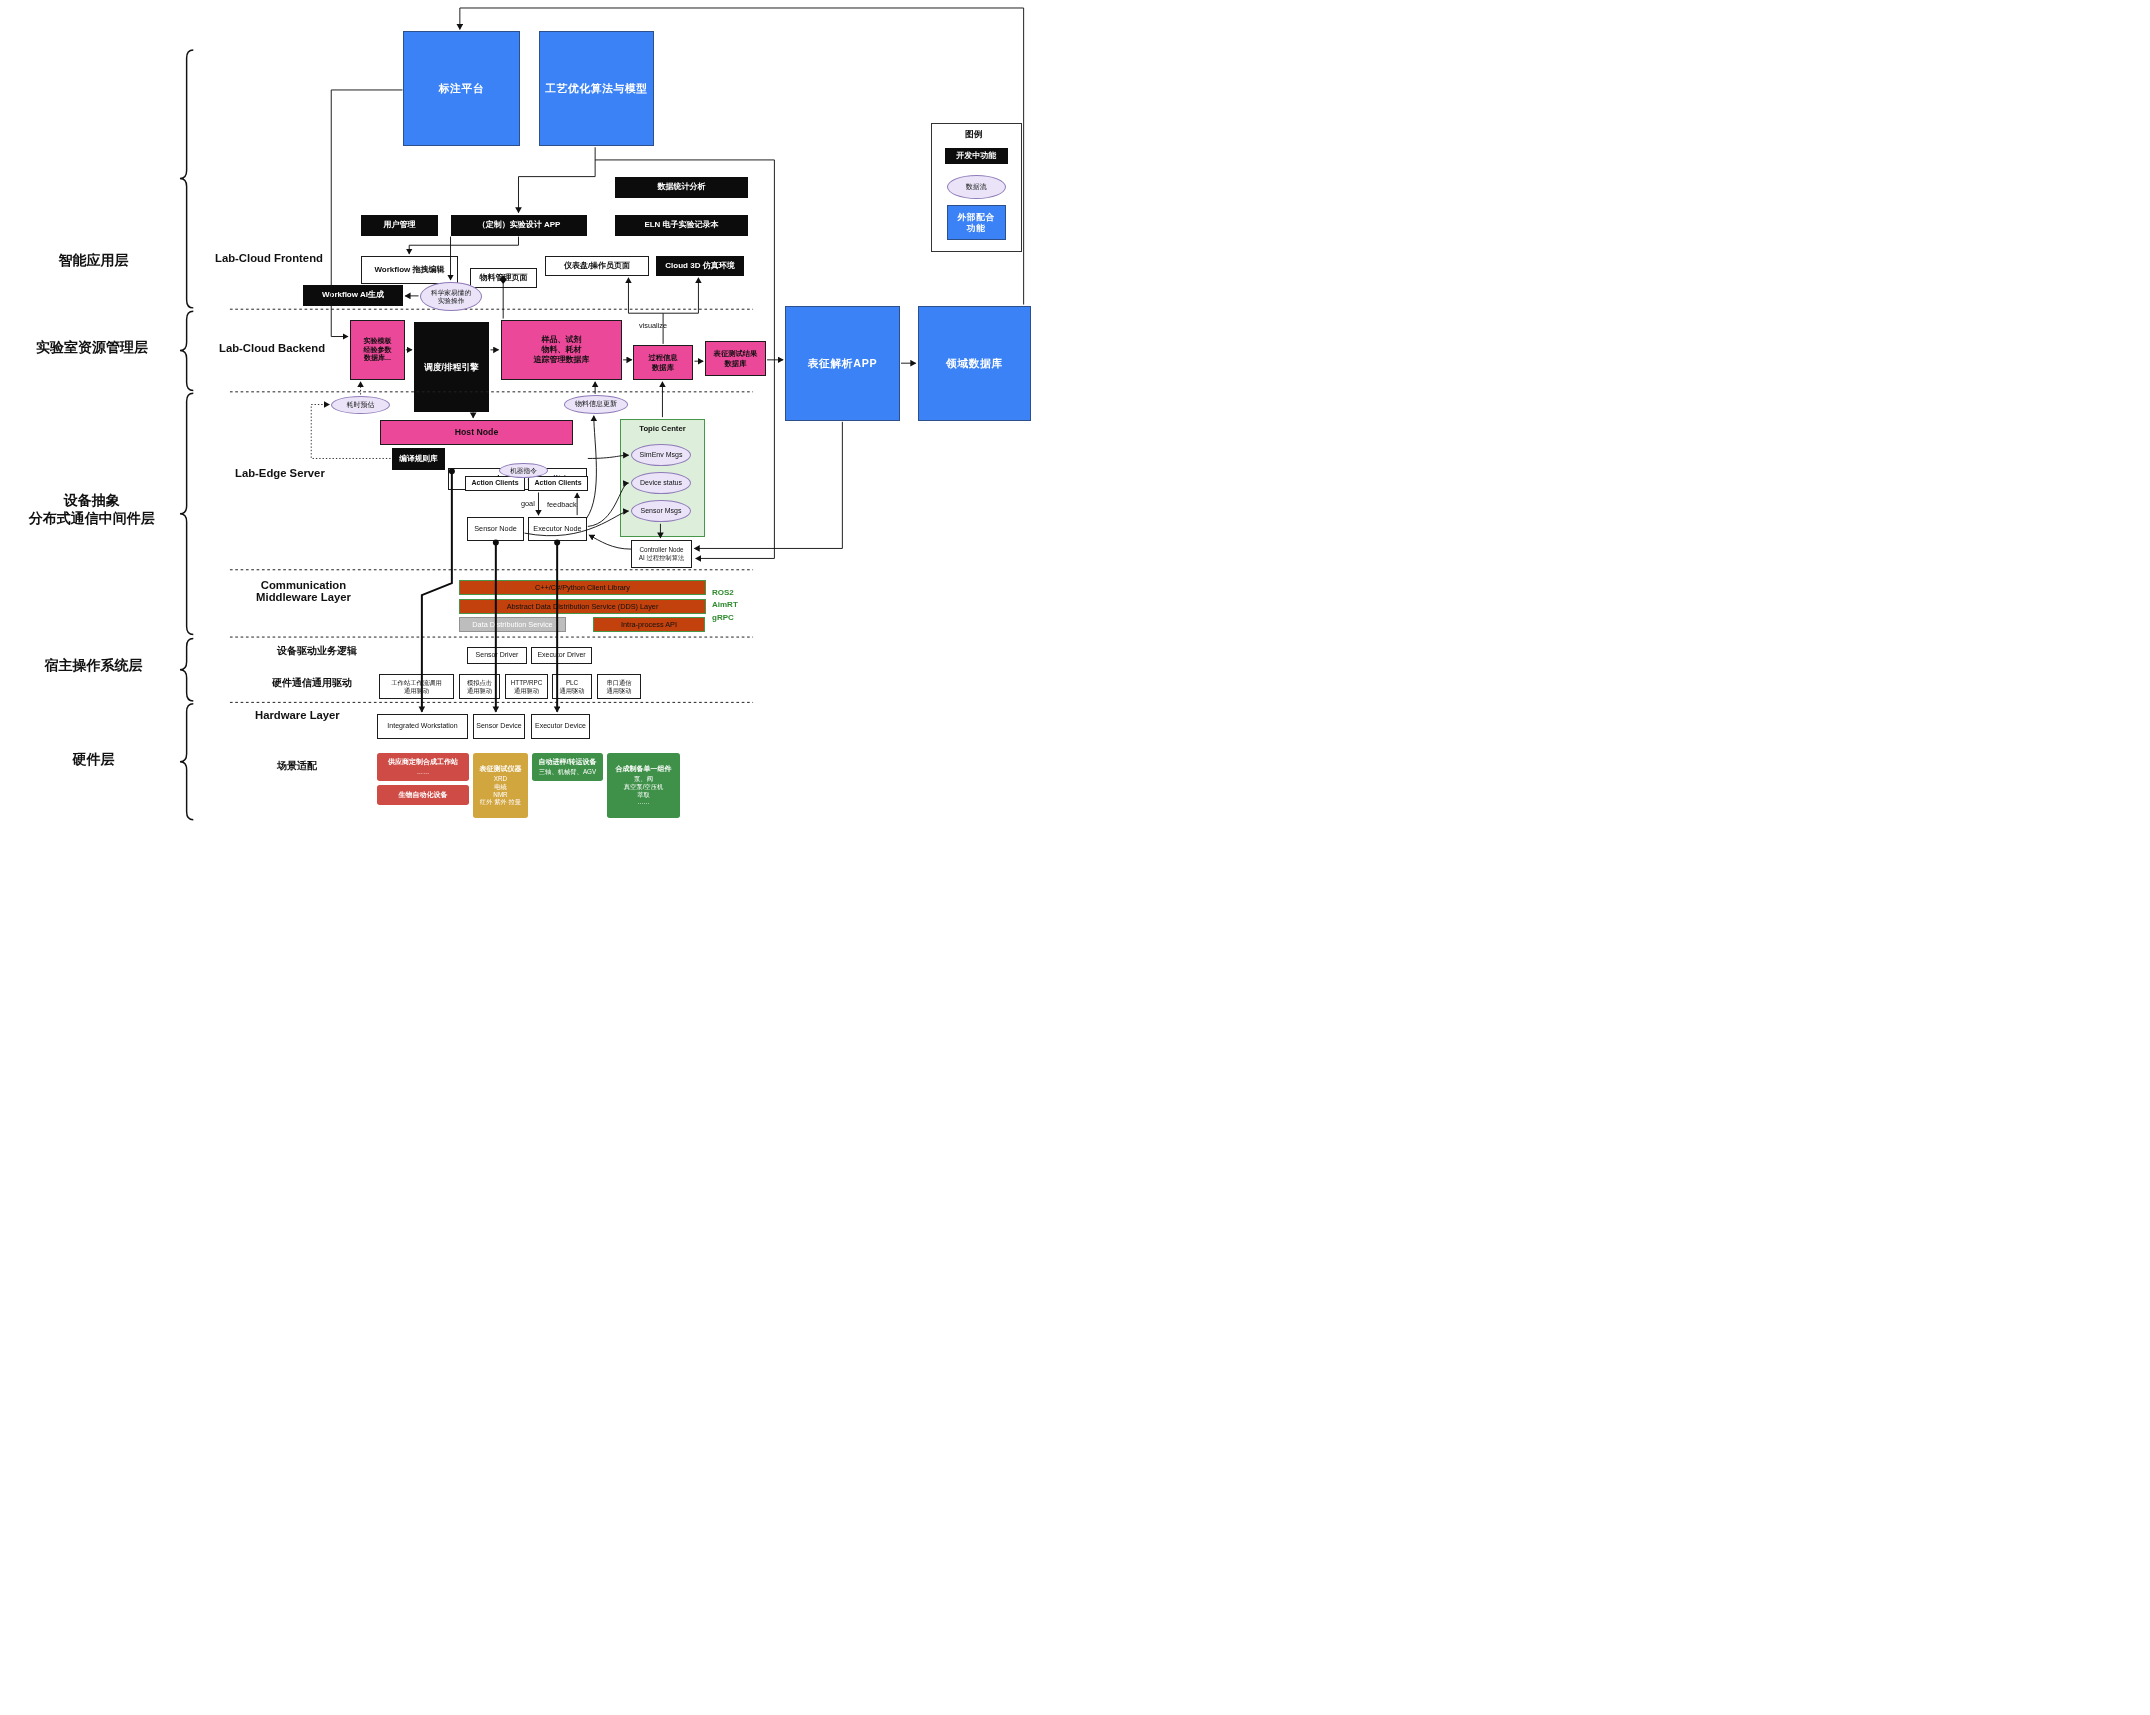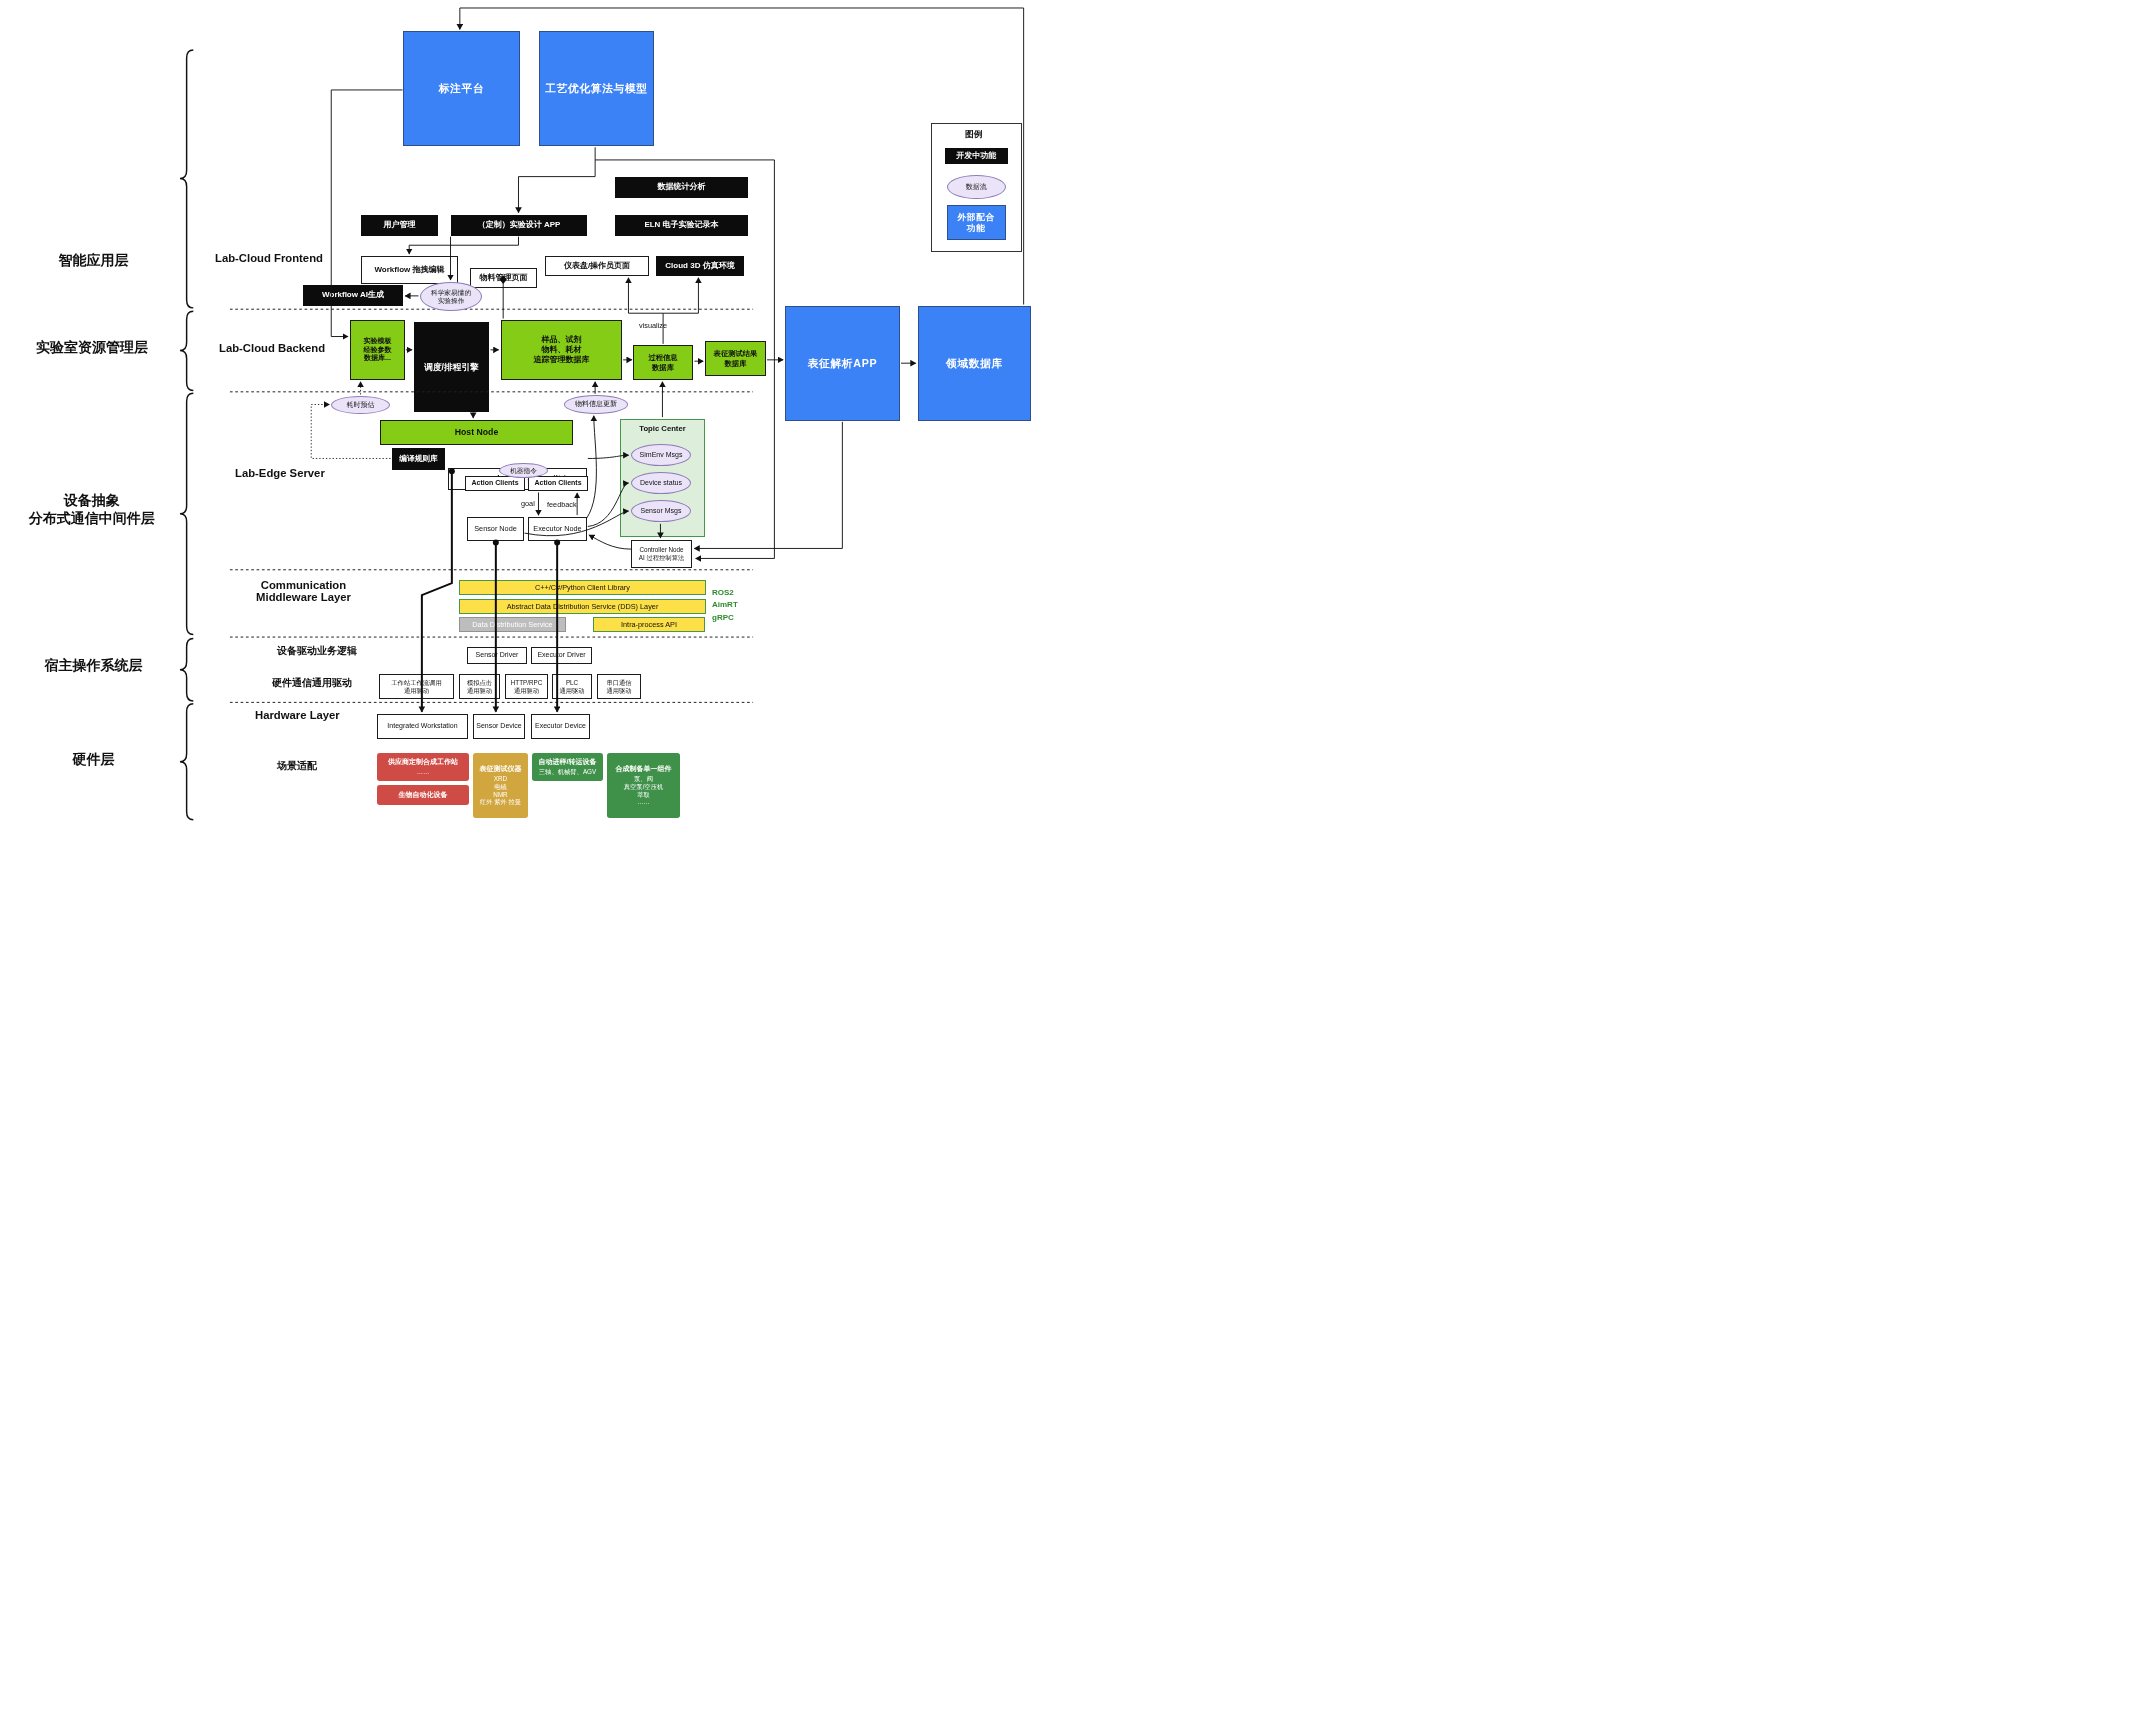--- a/index.html
+++ b/index.html
@@ -3,24 +3,24 @@
 <meta charset="utf-8">
 <style>
   html,body{margin:0;padding:0;background:#ffffff;}
   body{font-family:"Liberation Sans","DejaVu Sans",sans-serif;color:#111;}
   .canvas{position:relative;width:1033px;height:823px;background:#fff;overflow:hidden;}
   .box{position:absolute;box-sizing:border-box;display:flex;flex-direction:column;align-items:center;justify-content:center;
        text-align:center;border:1px solid #1c1c1c;background:#fff;font-size:8px;line-height:1.25;white-space:pre-line;z-index:3;}
   .bold{font-weight:bold;}
   .black{background:#0c0c0c;color:#fff;border-color:#0c0c0c;font-weight:bold;}
   .blue{background:#3b82f6;color:#fff;border:1.3px solid #2d4f8a;font-weight:bold;font-size:10.7px;letter-spacing:0.7px;}
-  .lav{background:#84cc16;}
+  .lav{background:#ec4899;}
   .ell{position:absolute;box-sizing:border-box;display:flex;align-items:center;justify-content:center;text-align:center;
        border-radius:50%;background:#ebe4f8;border:0.9px solid #8f7bb8;font-size:7px;line-height:1.15;white-space:pre-line;z-index:6;}
-  .greenbox{background:#fde047;border:0.9px solid #47974a;font-size:7.3px;}
+  .greenbox{background:#c2410c;border:0.9px solid #47974a;font-size:7.3px;}
   .graybox{background:#bdbdbd;border:0.9px solid #929292;color:#fff;font-size:7.3px;}
   .label{position:absolute;font-weight:bold;color:#111;white-space:pre-line;z-index:4;}
   .layer-label{font-size:14px;text-align:center;}
   .section-label{font-size:11.3px;}
   .sub-label{font-size:10px;}
   .tiny-label{font-size:7.3px;font-weight:normal;}
   .hwred{background:#cf4c46;border:none;color:#fff;}
   .hwgold{background:#d2a63f;border:none;color:#fff;}
   .hwgreen{background:#3f9149;border:none;color:#fff;}
   .hw-title{font-weight:bold;font-size:7px;white-space:pre-line;}

